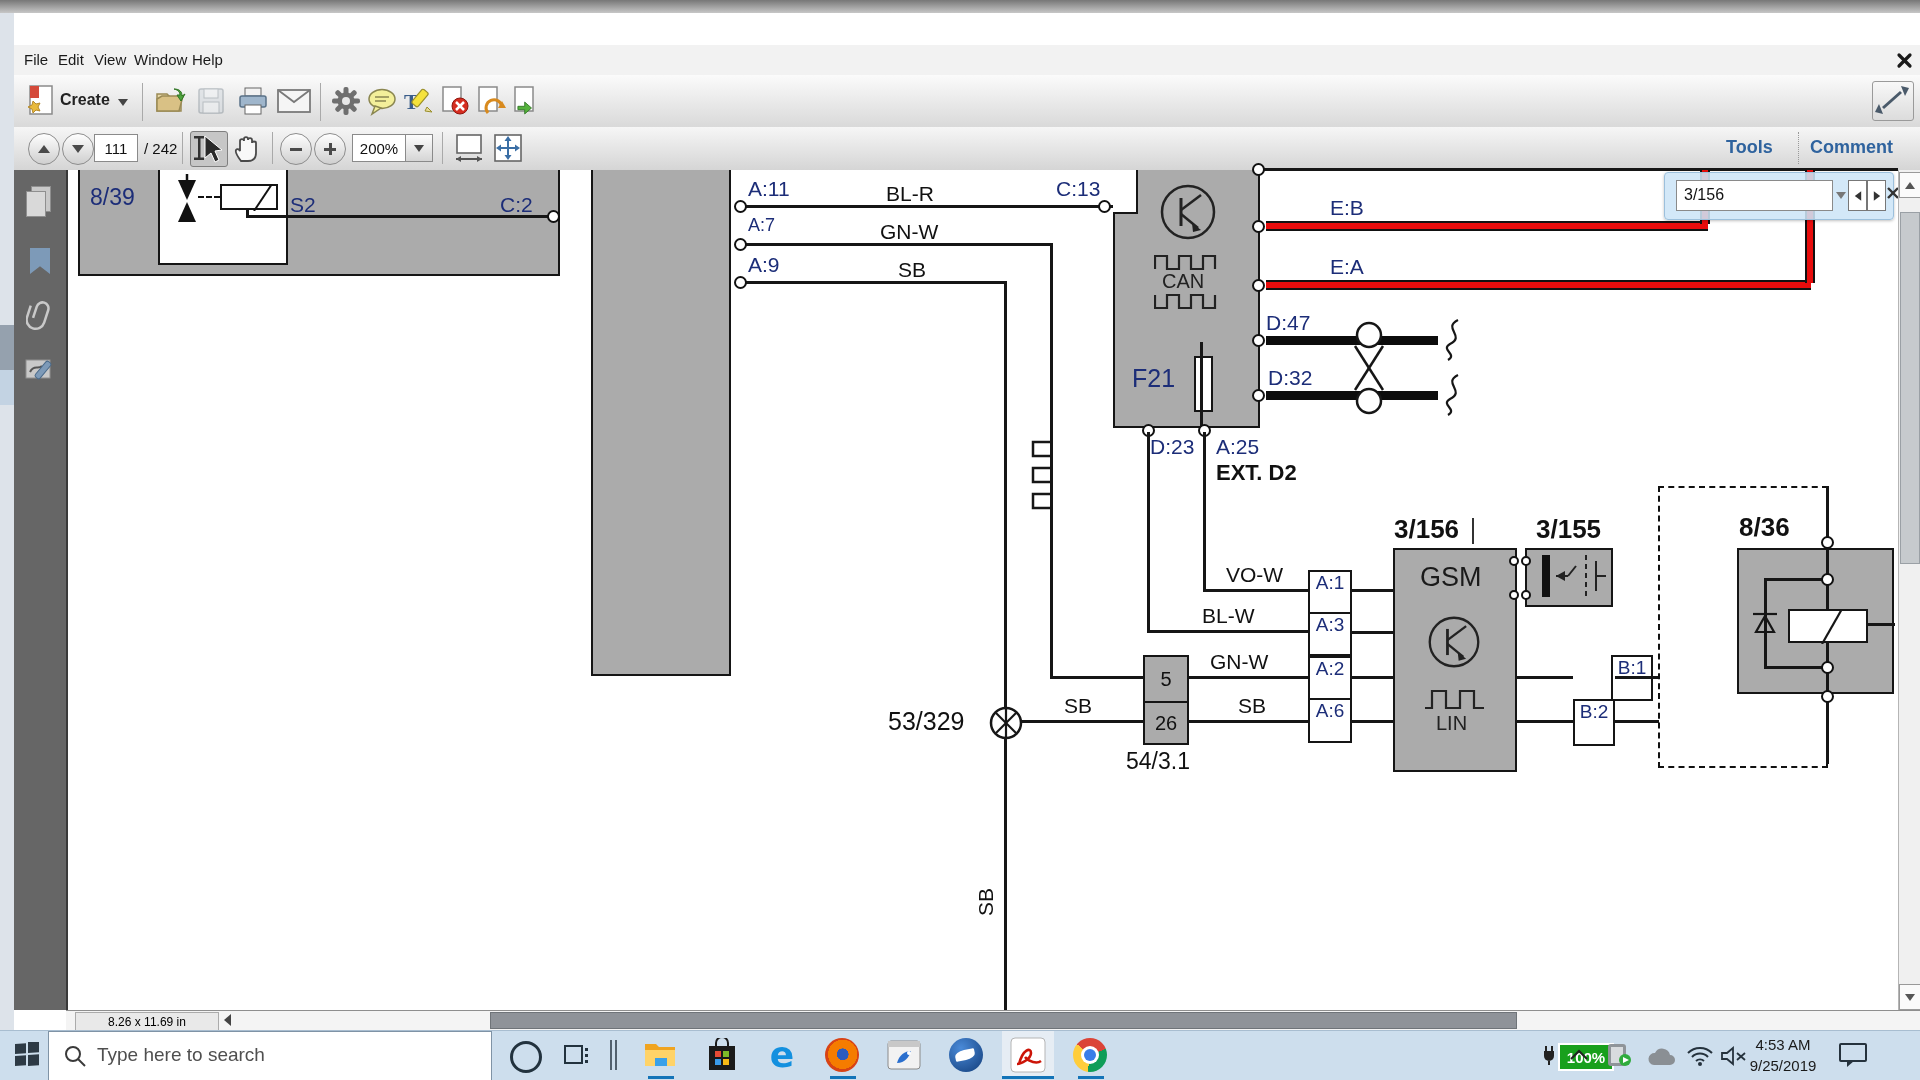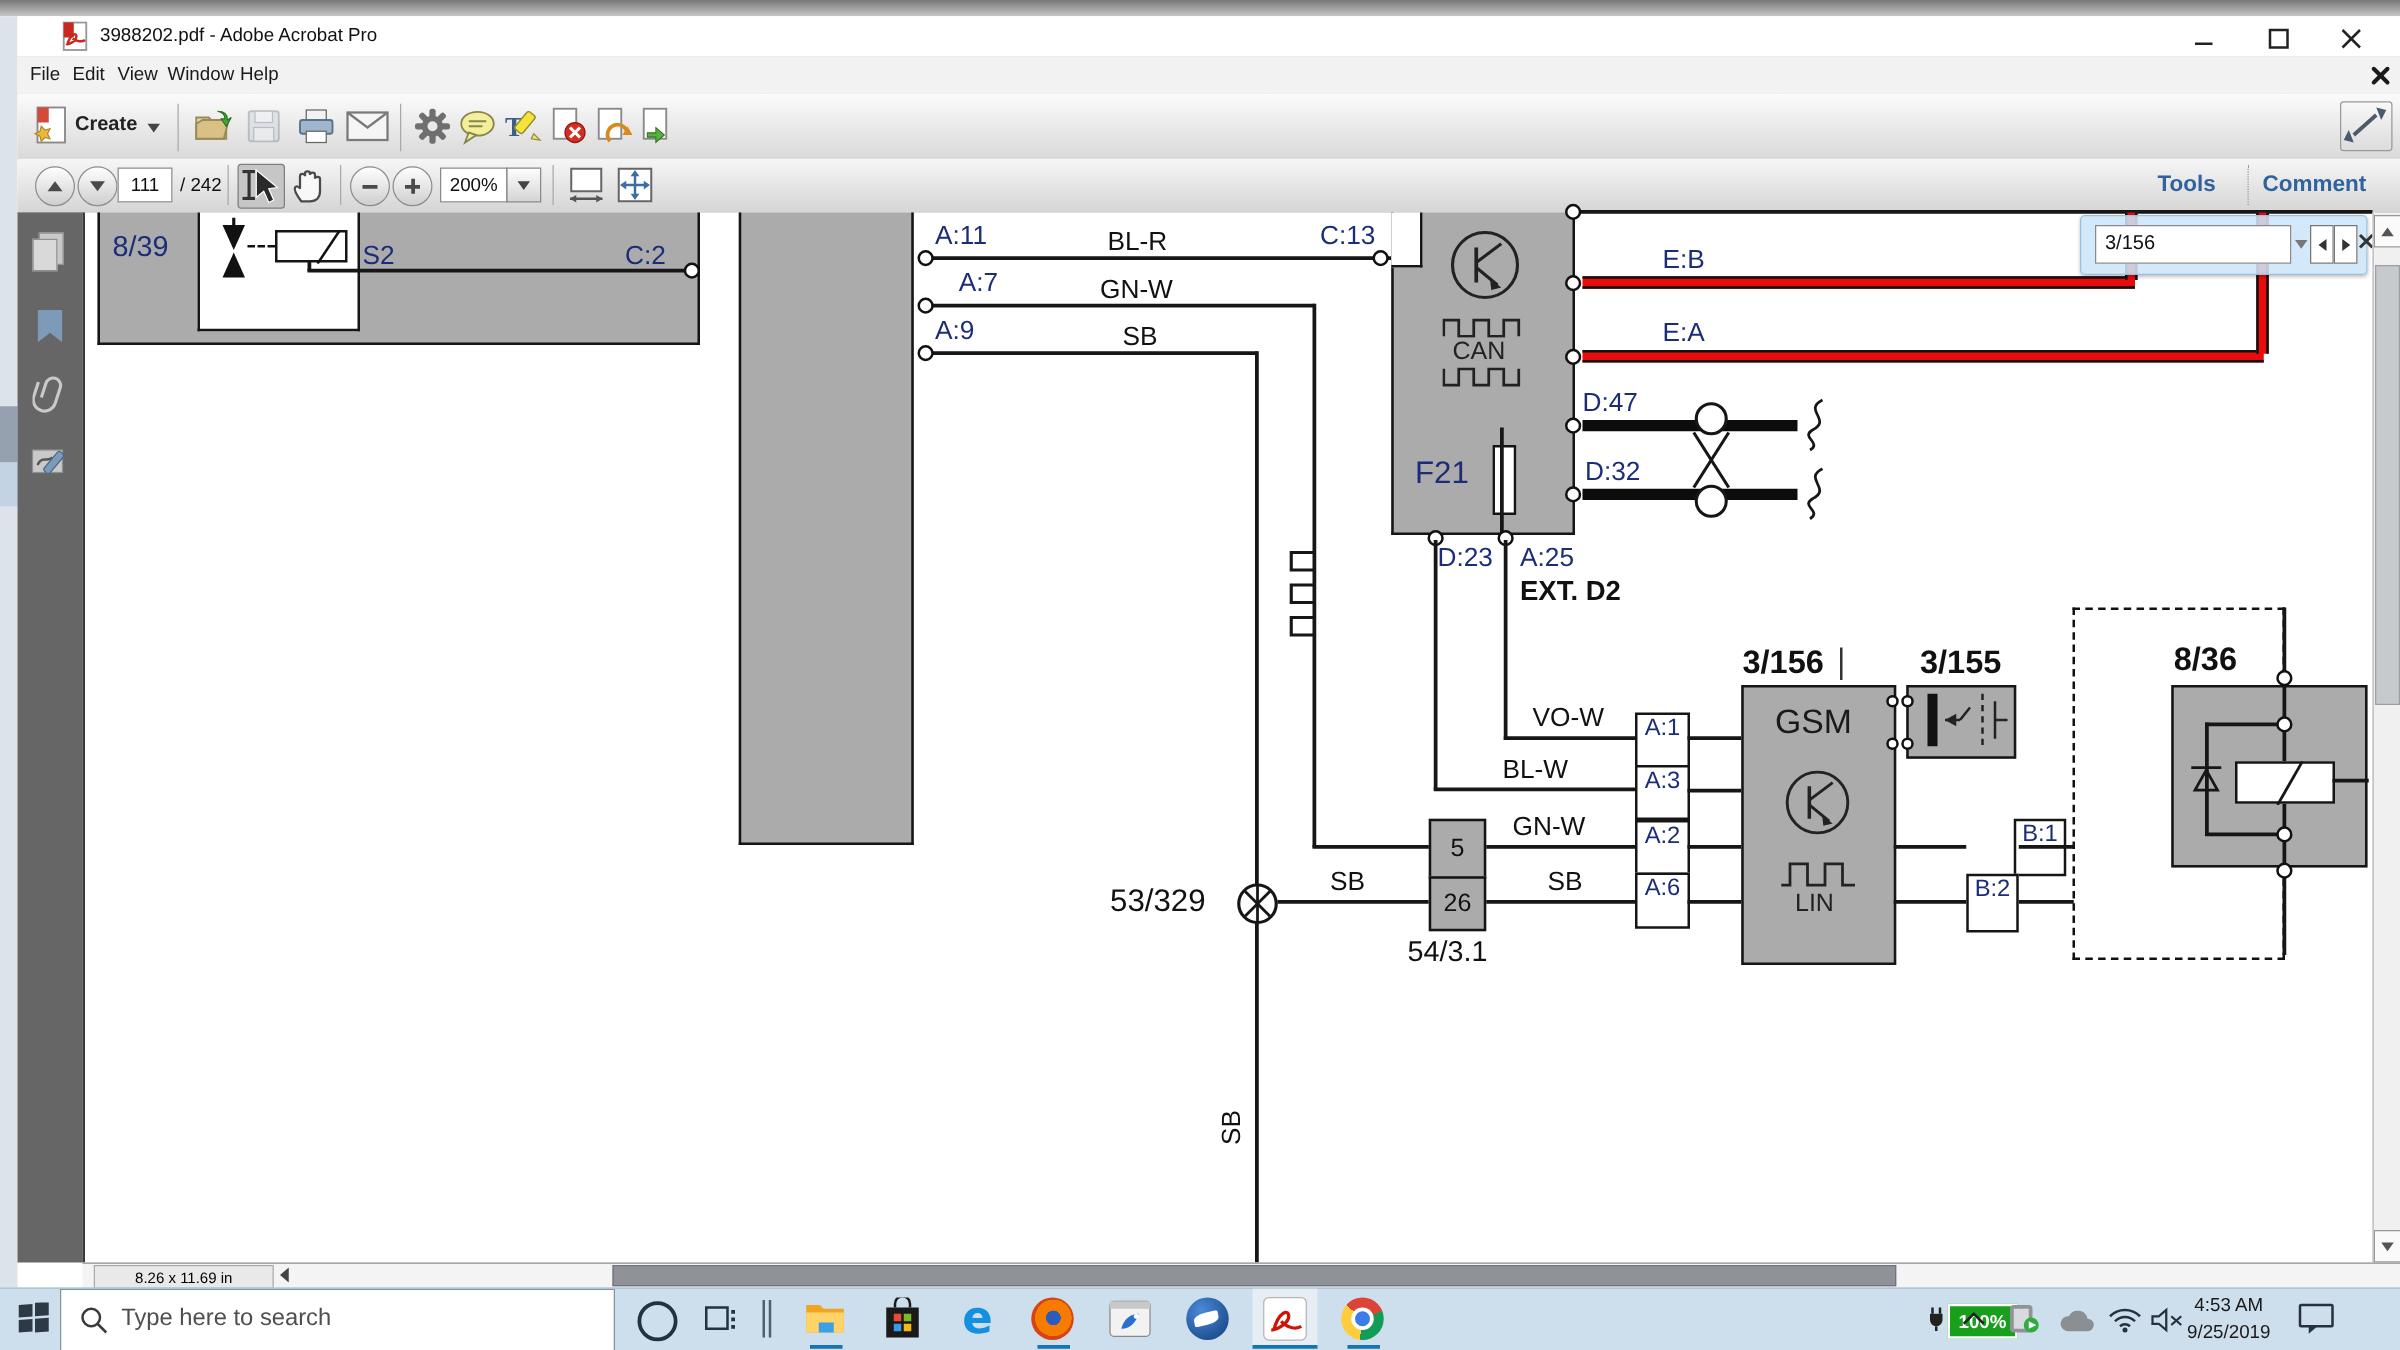--- a/index.html
+++ b/index.html
@@ -38,38 +38,20 @@
 <body>
 
 <div id="stage">
 
   <div class="abs" style="left:0;top:0;width:1920px;height:13px;background:linear-gradient(#777,#c7c7c7);"></div>
 
   <div class="abs" style="left:0;top:13px;width:14px;height:1017px;background:#dde3ea;"></div>
   <div class="abs" style="left:0;top:325px;width:14px;height:45px;background:#95a1ae;"></div>
   <div class="abs" style="left:0;top:370px;width:14px;height:35px;background:#c3d3e3;"></div>
 
-  <div class="abs" style="left:14px;top:13px;width:1906px;height:32px;background:#fff;border-bottom:1px solid #cacaca;">
-    <svg class="abs" style="left:34px;top:4px;" width="24" height="24" viewBox="0 0 24 24">
-      <rect x="3" y="1" width="18" height="22" fill="#fff" stroke="#999" stroke-width="1.5"></rect>
-      <rect x="3" y="1" width="8" height="12" fill="#c8281e"></rect>
-      <path d="M6 18 C9 9 14 9 13 13 C12 17 6 19 5 18 M10 14 C13 16 18 17 20 15" stroke="#c8281e" stroke-width="2" fill="none"></path>
-    </svg>
-    <div class="t" style="left:66px;top:7px;font-size:15px;color:#111;">3988202.pdf - Adobe Acrobat Pro</div>
-    <svg class="abs" style="left:1736px;top:8px;" width="26" height="20" viewBox="0 0 26 20">
-        <line x1="6" y1="14" x2="20" y2="14" stroke="#222" stroke-width="2"></line>
-      </svg>
-    <svg class="abs" style="left:1796px;top:8px;" width="26" height="20" viewBox="0 0 26 20">
-        <rect x="6" y="3" width="14" height="14" fill="none" stroke="#222" stroke-width="2"></rect>
-      </svg>
-    <svg class="abs" style="left:1854px;top:8px;" width="26" height="20" viewBox="0 0 26 20">
-        <line x1="6" y1="3" x2="20" y2="17" stroke="#222" stroke-width="2"></line>
-        <line x1="20" y1="3" x2="6" y2="17" stroke="#222" stroke-width="2"></line>
-      </svg>
-  </div>
 
   <div class="abs" style="left:14px;top:45px;width:1906px;height:30px;background:#f2f2f2;border-bottom:1px solid #cfcfcf;">
     <div class="menuitem" style="left:4px;top:2px;">File</div>
     <div class="menuitem" style="left:38px;top:2px;">Edit</div>
     <div class="menuitem" style="left:74px;top:2px;">View</div>
     <div class="menuitem" style="left:114px;top:2px;">Window</div>
     <div class="menuitem" style="left:172px;top:2px;">Help</div>
     <svg class="abs" style="left:1882px;top:6px;" width="18" height="18" viewBox="0 0 18 18">
         <line x1="3" y1="4" x2="14" y2="15" stroke="#1a1a1a" stroke-width="3.2" stroke-linecap="round"></line>
         <line x1="14" y1="4" x2="3" y2="15" stroke="#1a1a1a" stroke-width="3.2" stroke-linecap="round"></line>
@@ -249,21 +231,21 @@
 
   <div class="gb" style="left:591px;top:170px;width:136px;height:504px;border-top:none;"></div>
 
   <div class="t blue" style="left:748px;top:177px;font-size:21px;">A:11</div>
   <div class="t" style="left:886px;top:182px;font-size:21px;">BL-R</div>
   <div class="t blue" style="left:1056px;top:177px;font-size:21px;">C:13</div>
   <div class="w" style="left:740px;top:205px;width:373px;height:2.5px;"></div>
   <div class="nd" style="left:734px;top:200px;"></div>
   <div class="nd" style="left:1098px;top:200px;"></div>
 
-  <div class="t blue" style="left:748px;top:215px;font-size:21px;margin-left:19px;">A:7</div>
+  <div class="t blue" style="left:748px;top:215px;font-size:18px;">A:7</div>
   <div class="t" style="left:880px;top:220px;font-size:21px;">GN-W</div>
   <div class="w" style="left:740px;top:243px;width:312px;height:2.5px;"></div>
   <div class="w" style="left:1050px;top:243px;width:2.5px;height:435px;"></div>
   <div class="w" style="left:1050px;top:676px;width:95px;height:2.5px;"></div>
   <div class="nd" style="left:734px;top:238px;"></div>
 
   <div class="t blue" style="left:748px;top:253px;font-size:21px;">A:9</div>
   <div class="t" style="left:898px;top:258px;font-size:21px;">SB</div>
   <div class="w" style="left:740px;top:281px;width:266px;height:2.5px;"></div>
   <div class="w" style="left:1004px;top:281px;width:2.5px;height:729px;"></div>

